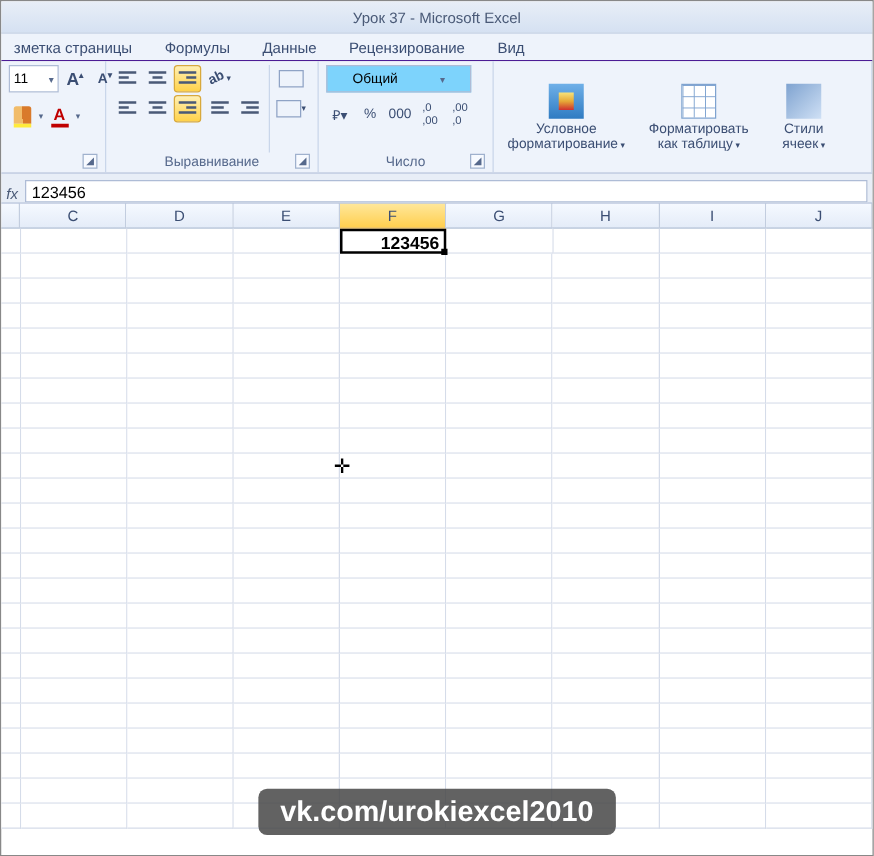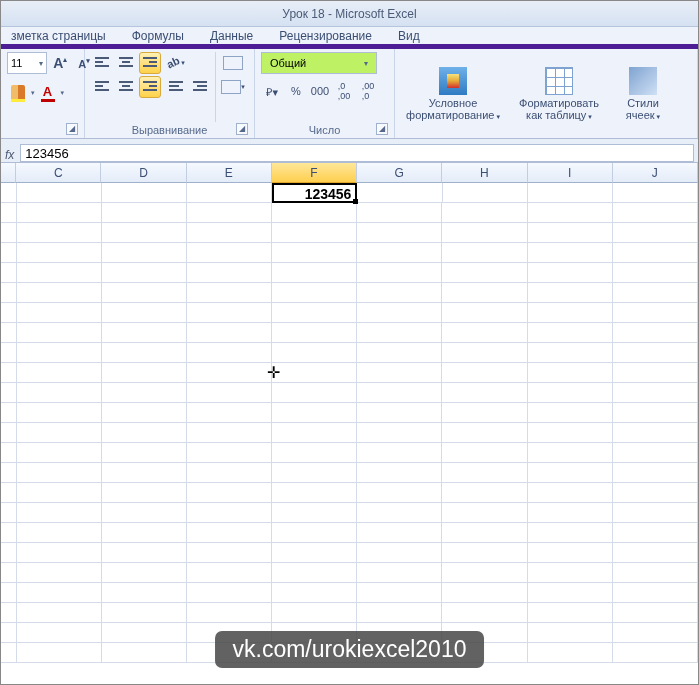--- a/index.html
+++ b/index.html
@@ -3,38 +3,38 @@
 <meta charset="utf-8">
 <style>
 * { margin: 0; padding: 0; box-sizing: border-box; }
 body { font-family: Tahoma, "Segoe UI", sans-serif; font-size: 11px; background: #fff; overflow: hidden; width: 699px; height: 685px; position: relative; border: 1px solid #888; }
 
 
 .titlebar { height: 26px; background: linear-gradient(#e8eef7, #d5e1f2); display: flex; align-items: center; justify-content: center; border-bottom: 1px solid #b5c5de; }
 .titlebar span { color: #4a5a77; font-size: 12px; }
 
 
-.tabrow { height: 22px; background: #eef3fb; display: flex; align-items: center; gap: 26px; padding: 0 10px; border-bottom: 5px solid #4c1d95; color: #3b4e73; font-size: 12px; }
+.tabrow { height: 22px; background: #eef3fb; display: flex; align-items: center; gap: 26px; padding: 0 10px; border-bottom: 1px solid #4c1d95; color: #3b4e73; font-size: 12px; }
 .tabrow .tab { cursor: pointer; }
 
 
 .ribbon { height: 90px; background: #eef3fb; display: flex; border-bottom: 1px solid #aebcd6; }
 .ribbon-group { border-right: 1px solid #c9d6ea; padding: 3px 6px 2px 6px; display: flex; flex-direction: column; }
 .ribbon-group-body { display: flex; gap: 4px; flex: 1; }
 .ribbon-group-title { text-align: center; color: #56698c; font-size: 11px; padding-top: 2px; position: relative; }
 .ribbon-group-title .dialog-launch { position: absolute; right: 0; bottom: 1px; width: 12px; height: 12px; border: 1px solid #9fb1cd; font-size: 8px; line-height: 10px; text-align: center; color: #56698c; background: #f7faff; }
 
 .btn { border: 1px solid transparent; border-radius: 3px; display: inline-flex; align-items: center; justify-content: center; min-width: 22px; height: 22px; cursor: pointer; color: #3b4e73; }
 .btn.active { background: linear-gradient(#fff0b3, #ffd24a); border-color: #d8a93c; }
 .col { display: flex; flex-direction: column; gap: 2px; }
 .row2 { display: flex; gap: 2px; align-items: center; }
 
 .fontsize-dd { width: 40px; height: 22px; border: 1px solid #aebcd6; background: #fff; display: flex; align-items: center; padding: 0 3px; justify-content: space-between; }
 .fontsize-dd .arr { font-size: 8px; color: #56698c; }
-.format-dd { width: 116px; height: 22px; border: 1px solid #aebcd6; background: #bef264; display: flex; align-items: center; padding: 0 8px; justify-content: space-between; gap: 19px; }
+.format-dd { width: 116px; height: 22px; border: 1px solid #aebcd6; background: #7dd3fc; display: flex; align-items: center; padding: 0 20px; justify-content: space-between; gap: 19px; }
 .format-dd .arr { font-size: 8px; color: #56698c; }
 
 .bigbtn { display: flex; flex-direction: column; align-items: center; justify-content: center; width: 104px; cursor: pointer; border: 1px solid transparent; border-radius: 3px; padding: 2px; }
 .bigbtn.narrow { width: 60px; }
 .bigbtn .ico { width: 32px; height: 32px; display: flex; align-items: center; justify-content: center; }
 .bigbtn .lbl { text-align: center; font-size: 11px; color: #3b4e73; line-height: 12px; }
 .dd-arr { font-size: 7px; margin-left: 2px; }
 
 
 .ico-align { width: 14px; height: 12px; display: flex; flex-direction: column; gap: 2px; }
@@ -70,27 +70,27 @@
 
 .gridrow { display: flex; height: 20px; }
 .cell { width: 90px; border-right: 1px solid #d5dce9; border-bottom: 1px solid #d5dce9; background: #fff; font-size: 13px; padding: 0 4px; text-align: right; line-height: 20px; }
 .cell.first { width: 16px; }
 .cell.sel { border: 2px solid #000; font-weight: bold; font-size: 14px; position: relative; line-height: 18px; }
 .cell.sel::after{content:"";position:absolute;right:-3px;bottom:-3px;width:5px;height:5px;background:#000}
 
 .cursor-plus { position:absolute; left:266px; top:200px; font-size:16px; color:#000; pointer-events:none; }
 
 
-.watermark { position: absolute; bottom: 16px; left: 50%; transform: translateX(-50%); background: rgba(70,70,70,0.85); color: #fff; font-size: 23px; font-family: Arial, sans-serif; padding: 5px 18px; border-radius: 7px; }
+.watermark { position: absolute; bottom: 16px; left: 50%; transform: translateX(-50%); background: rgba(70,70,70,0.85); color: #fff; font-size: 23px; font-family: Arial, sans-serif; padding: 5px 18px; border-radius: 7px; font-weight: bold; }
 </style>
 </head>
 <body>
 
 <div class="titlebar">
-  <span>Урок 18  -  Microsoft Excel</span>
+  <span>Урок 37  -  Microsoft Excel</span>
 </div>
 
 <div class="tabrow">
   <span class="tab">зметка страницы</span>
   <span class="tab">Формулы</span>
   <span class="tab">Данные</span>
   <span class="tab">Рецензирование</span>
   <span class="tab">Вид</span>
 </div>
 

